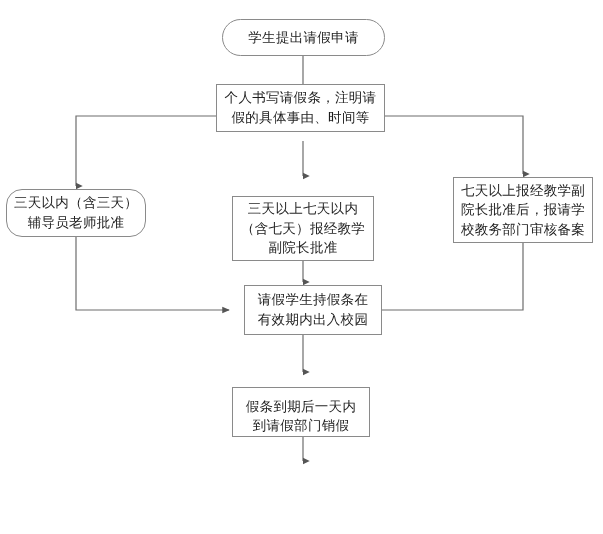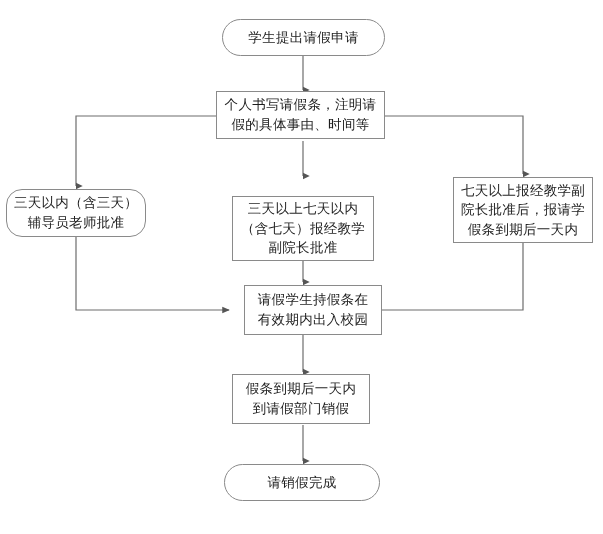--- a/index.html
+++ b/index.html
@@ -44,26 +44,26 @@
     text-align: center;
   }
   .node-text {
     display: block;
     width: 100%;
     padding: 0 6px;
     white-space: pre-line;
   }
   
   .n-start   { left: 222px; top: 19px;  width: 163px; height: 37px; }
-  .n-write   { left: 216px; top: 91px;  width: 169px; height: 48px; align-items: center; }
+  .n-write   { left: 216px; top: 84px;  width: 169px; height: 48px; align-items: center; }
   .n-lt3     { left: 6px;   top: 189px; width: 140px; height: 48px; border-radius: 16px; }
   .n-3to7    { left: 232px; top: 196px; width: 142px; height: 65px; }
   .n-gt7     { left: 453px; top: 177px; width: 140px; height: 66px; }
   .n-carry   { left: 244px; top: 285px; width: 138px; height: 50px; }
-  .n-return  { left: 232px; top: 374px; width: 138px; height: 50px; }
+  .n-return  { left: 232px; top: 387px; width: 138px; height: 50px; align-items: flex-end; }
   .n-done    { left: 224px; top: 464px; width: 156px; height: 37px; }
 </style>
 </head>
 <body>
 
 <div id="flowchart-canvas">
 
   <svg id="connector-layer" viewBox="0 0 603 534" width="603" height="534" xmlns="http://www.w3.org/2000/svg">
     <defs>
       <marker id="arrow-down" viewBox="0 0 10 10" refX="5" refY="9" markerWidth="7" markerHeight="7" orient="auto-start-reverse">
@@ -113,30 +113,27 @@
 
   <div class="node n-3to7">
     <span class="node-text">三天以上七天以内
 （含七天）报经教学
 副院长批准</span>
   </div>
 
   <div class="node n-gt7">
     <span class="node-text">七天以上报经教学副
 院长批准后，报请学
-假条到期后一天内</span>
+校教务部门审核备案</span>
   </div>
 
   <div class="node n-carry">
     <span class="node-text">请假学生持假条在
 有效期内出入校园</span>
   </div>
 
   <div class="node n-return">
     <span class="node-text">假条到期后一天内
 到请假部门销假</span>
   </div>
 
-  <div class="node node-terminal n-done">
-    <span class="node-text">请销假完成</span>
-  </div>
 
 </div>
 
 </body></html>

